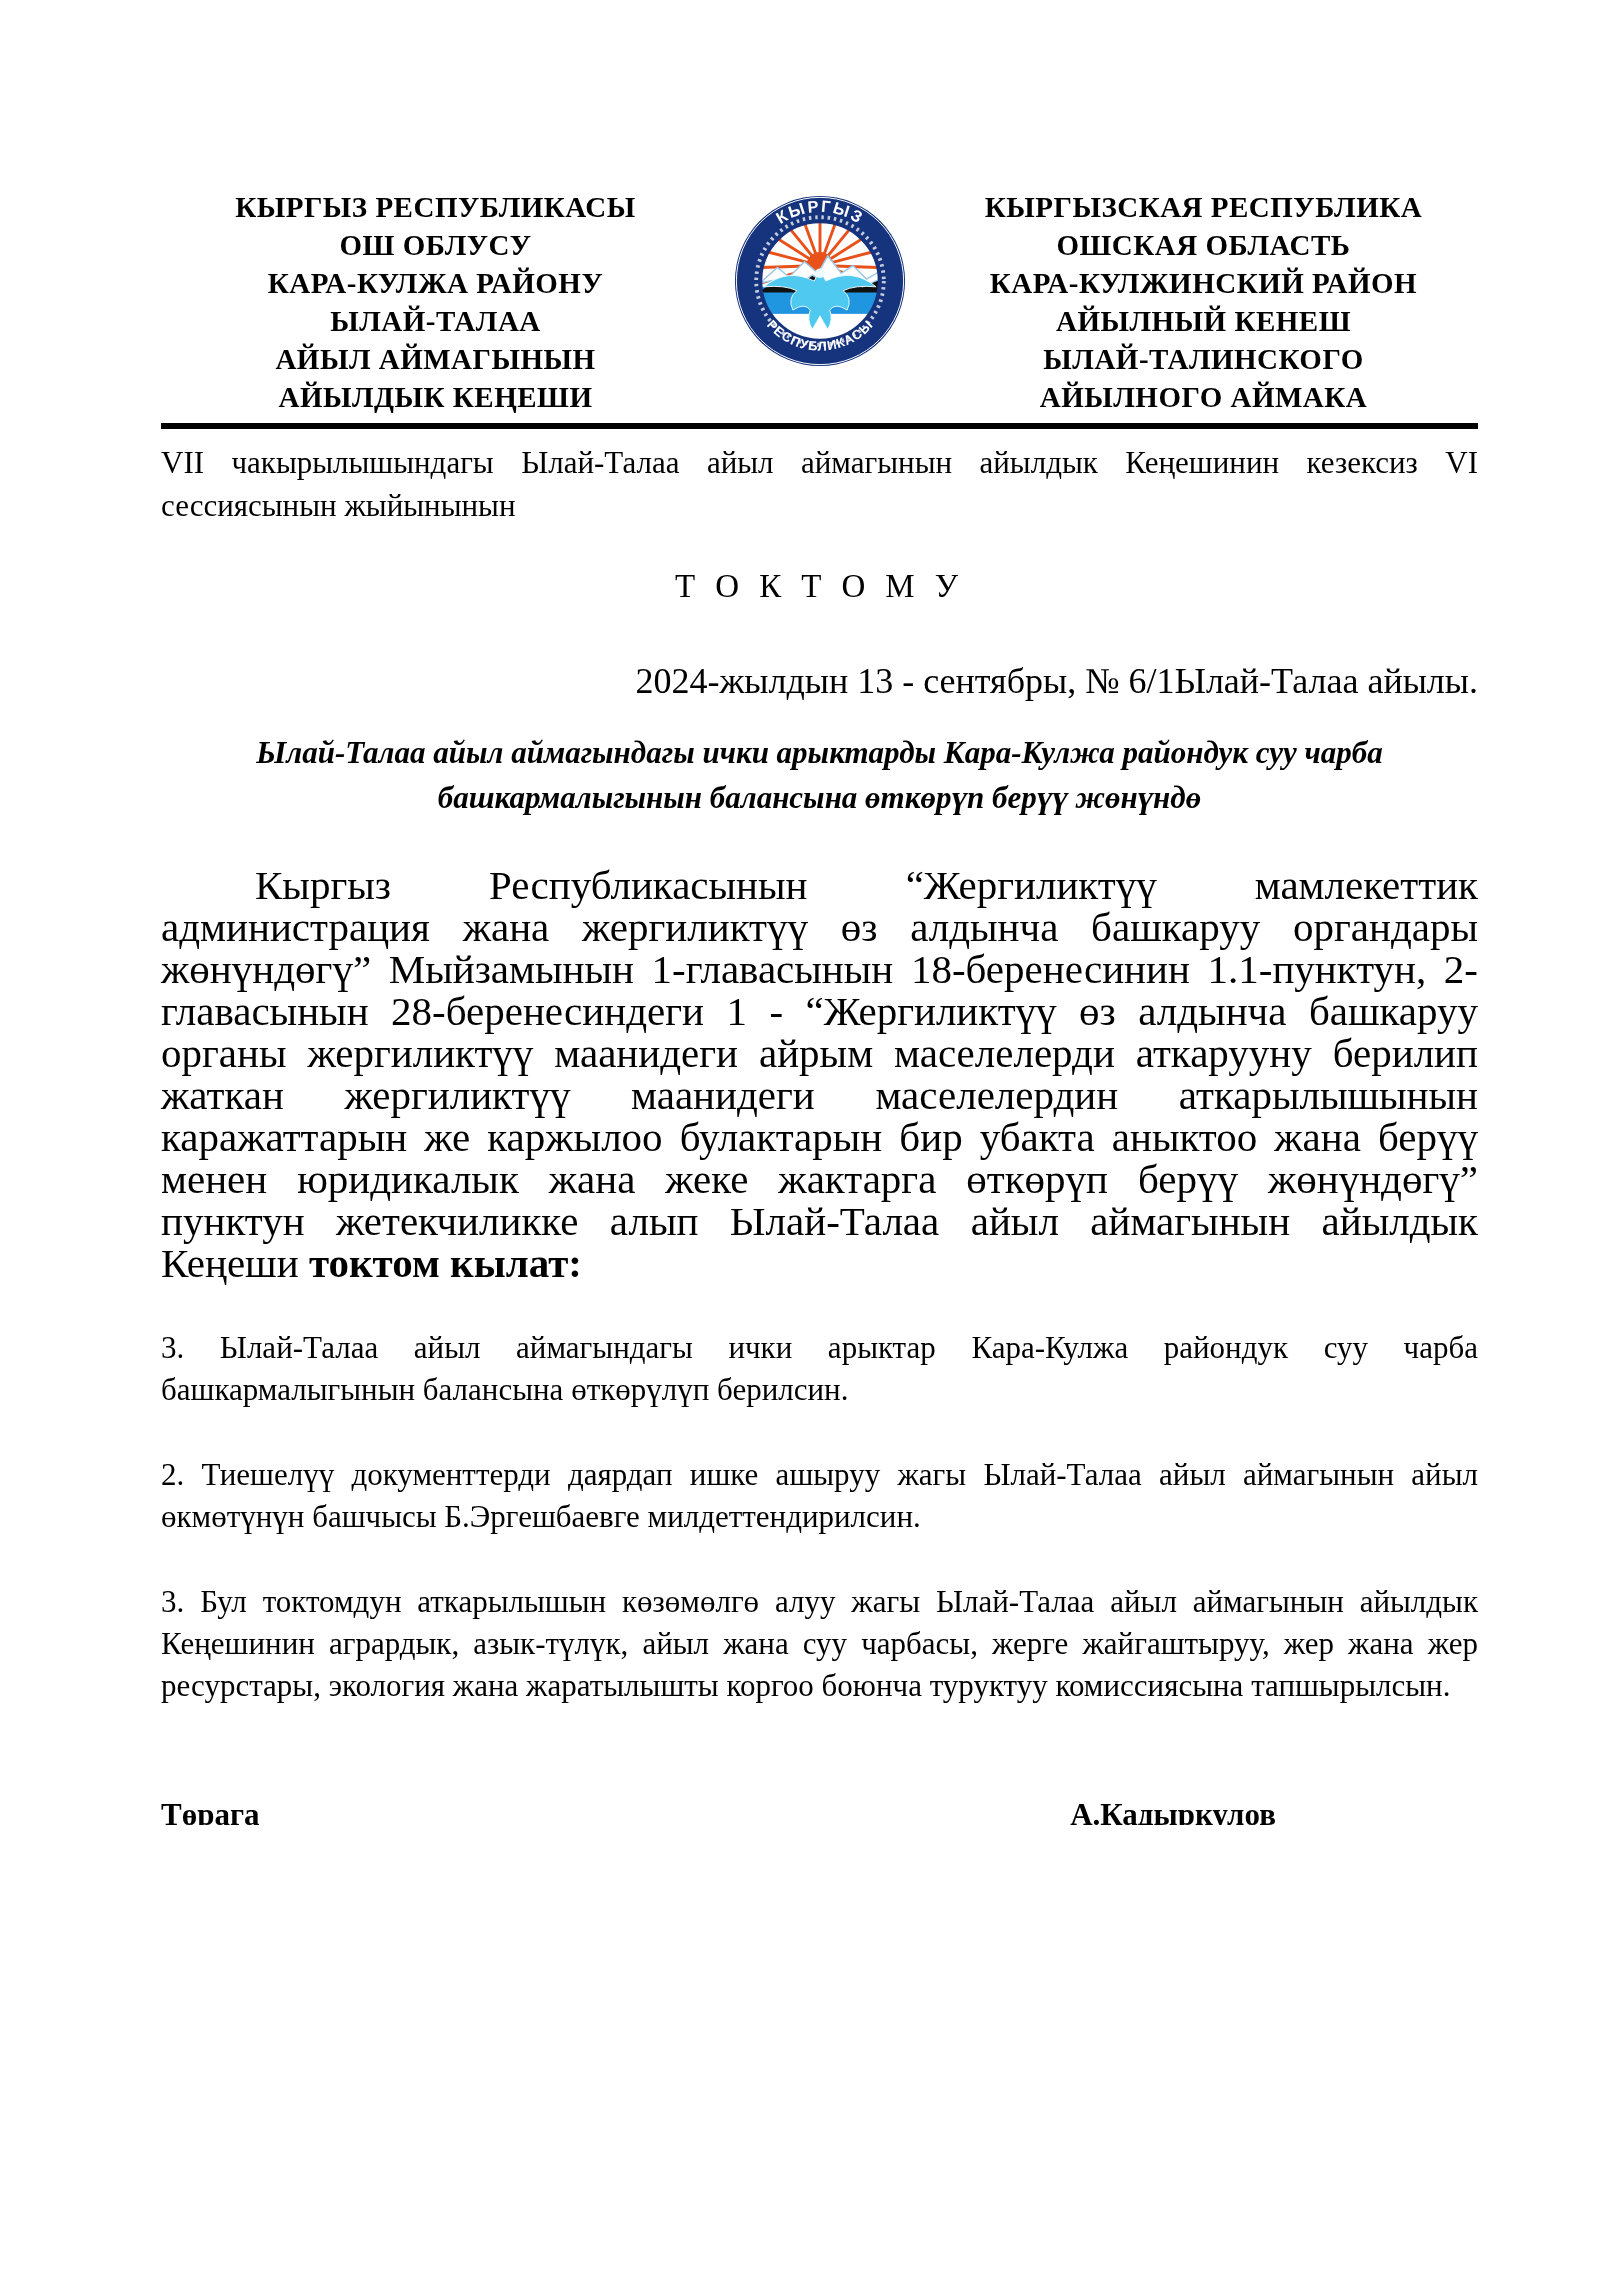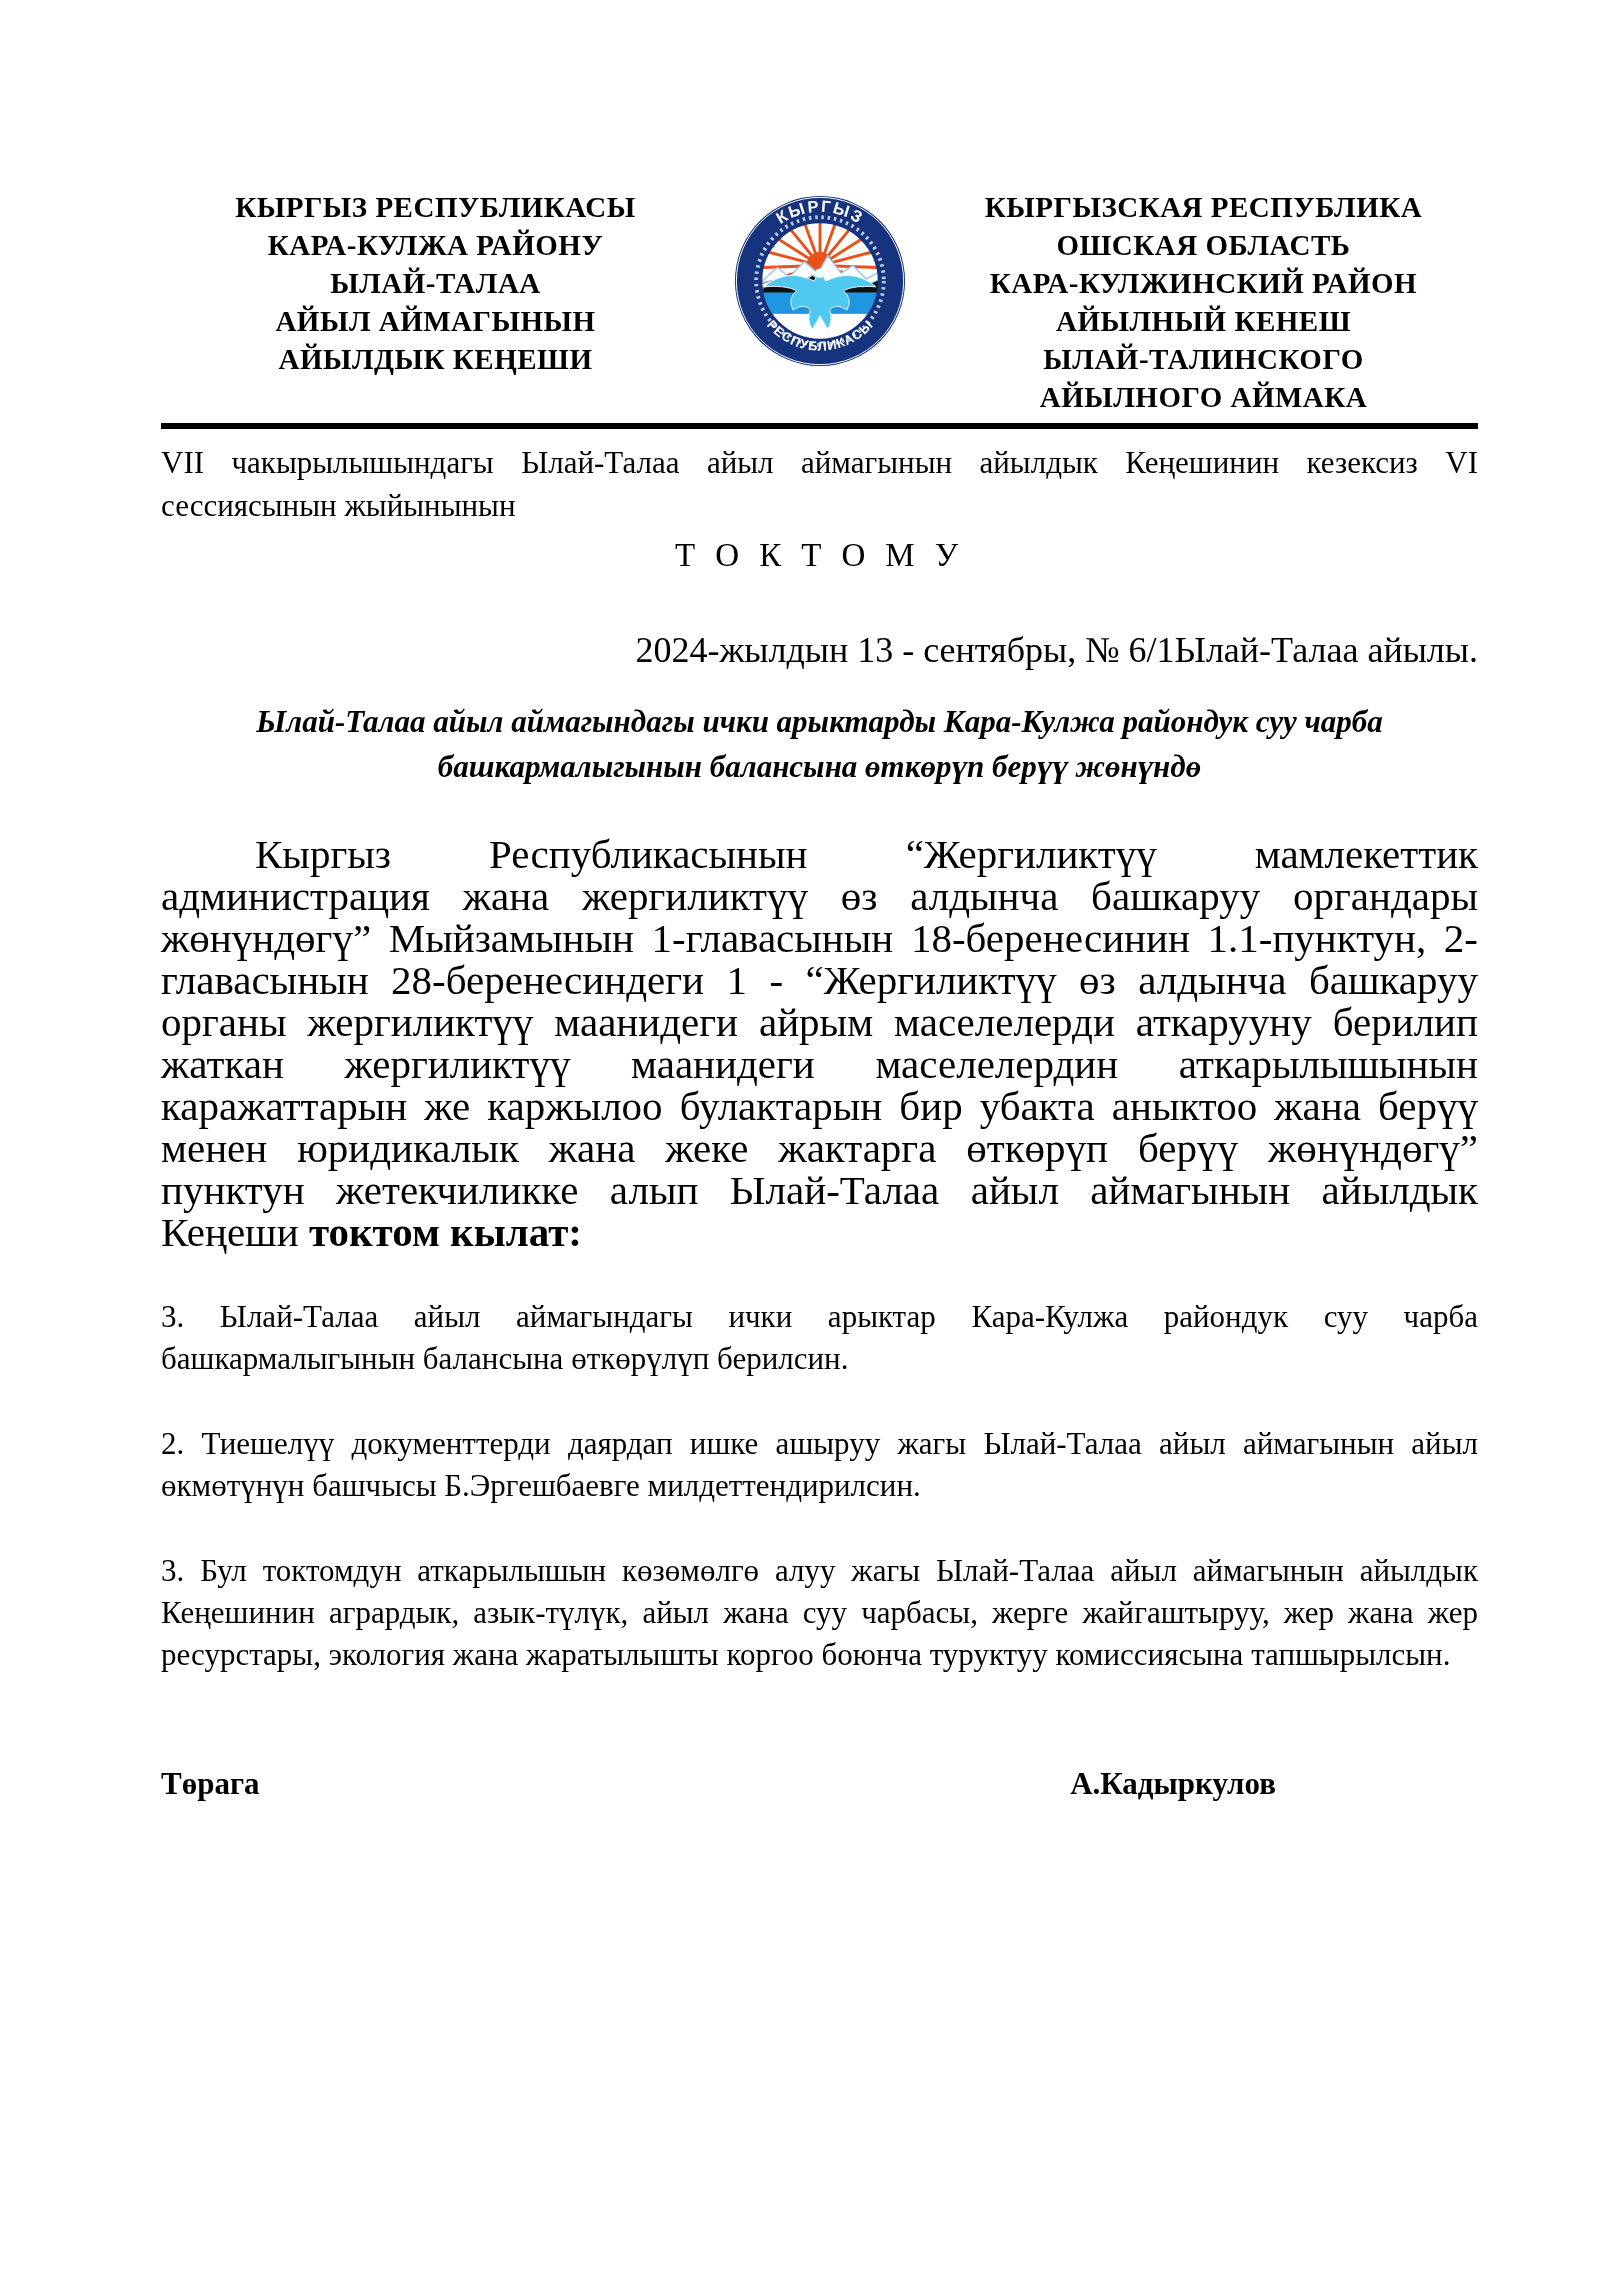--- a/index.html
+++ b/index.html
@@ -42,21 +42,21 @@
     margin-top: 6.9px;
   }
   
   .intro {
     margin-top: 11.8px;
     font-size: 31px;
     line-height: 43px;
     text-align: justify;
   }
   .doc-title {
-    margin-top: 10px;
+    margin-top: 41px;
     font-size: 33px;
     letter-spacing: 5.9px;
     text-align: center;
   }
   .dateline {
     margin-top: 55px;
     display: flex;
     justify-content: flex-end;
     font-size: 36px;
     line-height: 43px;
@@ -97,20 +97,21 @@
 </style>
 </head>
 <body>
 
 <div class="page">
   <div class="content">
 
     <div class="header">
       <div class="hdr-col">
         <div>КЫРГЫЗ РЕСПУБЛИКАСЫ</div>
+        <div>ОШ ОБЛУСУ</div>
         <div>КАРА-КУЛЖА РАЙОНУ</div>
         <div>ЫЛАЙ-ТАЛАА</div>
         <div>АЙЫЛ АЙМАГЫНЫН</div>
         <div>АЙЫЛДЫК КЕҢЕШИ</div>
       </div>
 
       <div class="emblem-wrap">
         <svg width="174" height="174" viewBox="-90 -90 180 180">
           <defs>
             <clipPath id="innerClip">

